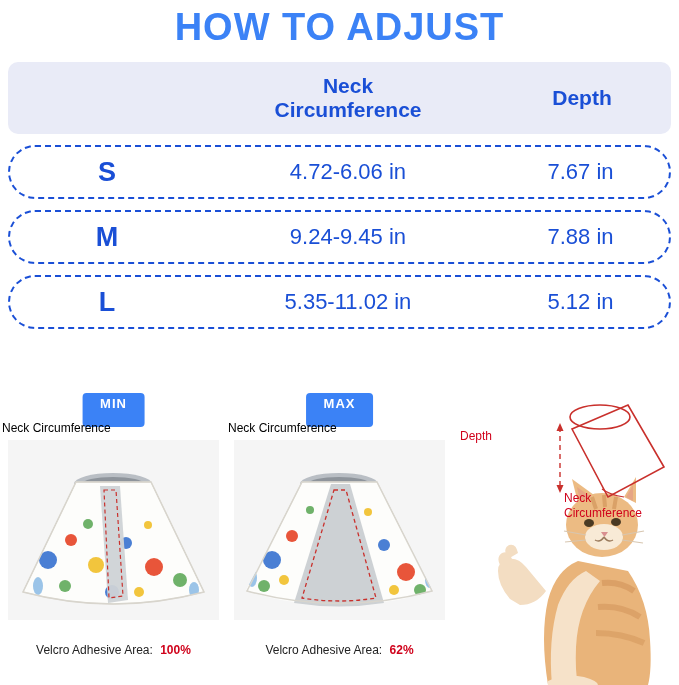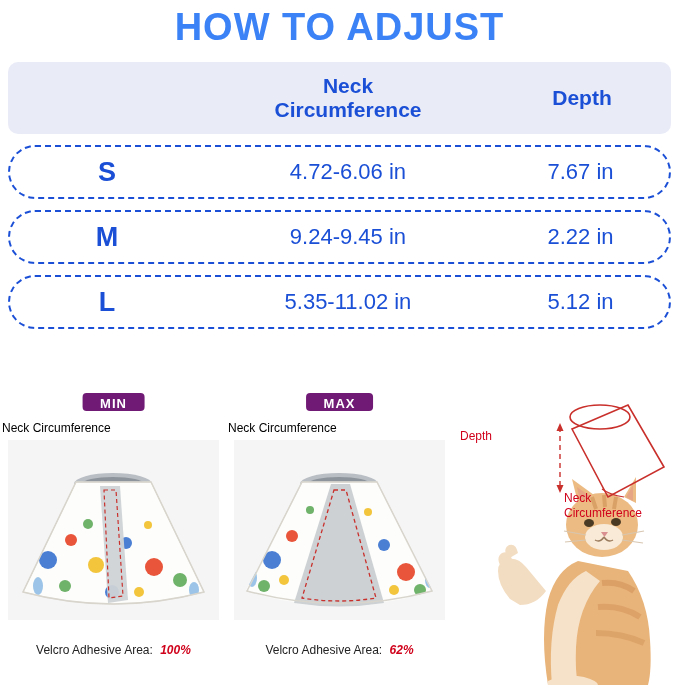--- a/index.html
+++ b/index.html
@@ -90,26 +90,26 @@
     width: 223px; height: 300px;
   }
   .panel-min { left: 2px; }
   .panel-max { left: 228px; }
   .panel-cat { left: 452px; width: 227px; }
 
   .pill {
     position: absolute;
     top: 8px; left: 50%;
     transform: translateX(-50%);
-    background: #701a75;
+    background: #3b82f6;
     color: #ffffff;
     font-weight: bold;
     font-size: 13px;
     letter-spacing: 1px;
-    padding: 3px 18px 0 18px;
+    padding: 3px 18px 16px 18px;
     border-radius: 4px;
   }
   .sub-label {
     position: absolute;
     top: 36px; left: 0; width: 100%;
     text-align: left;
     font-size: 12px;
     color: #000000;
   }
   .photo {
@@ -120,21 +120,21 @@
     overflow: hidden;
   }
   .velcro {
     position: absolute;
     left: 0; bottom: 28px;
     width: 100%;
     text-align: center;
     font-size: 12px;
     color: #222222;
   }
-  .velcro .pct { color: #d0021b; font-weight: bold; margin-left: 4px; font-style: italic; }
+  .velcro .pct { color: #d0021b; font-weight: bold; margin-left: 4px; }
 
   
   .cat-photo {
     position: absolute;
     left: 0; top: 0; width: 227px; height: 300px;
     overflow: hidden;
   }
   .lbl-depth {
     position: absolute;
     left: 8px; top: 44px;
@@ -168,21 +168,21 @@
 
     <div class="data-row">
       <div class="size-cell">S</div>
       <div class="val-cell val-neck">4.72-6.06 in</div>
       <div class="val-cell val-depth">7.67 in</div>
     </div>
 
     <div class="data-row">
       <div class="size-cell">M</div>
       <div class="val-cell val-neck">9.24-9.45 in</div>
-      <div class="val-cell val-depth">2.22 in</div>
+      <div class="val-cell val-depth">7.88 in</div>
     </div>
 
     <div class="data-row">
       <div class="size-cell">L</div>
       <div class="val-cell val-neck">5.35-11.02 in</div>
       <div class="val-cell val-depth">5.12 in</div>
     </div>
 
   </div>
 

